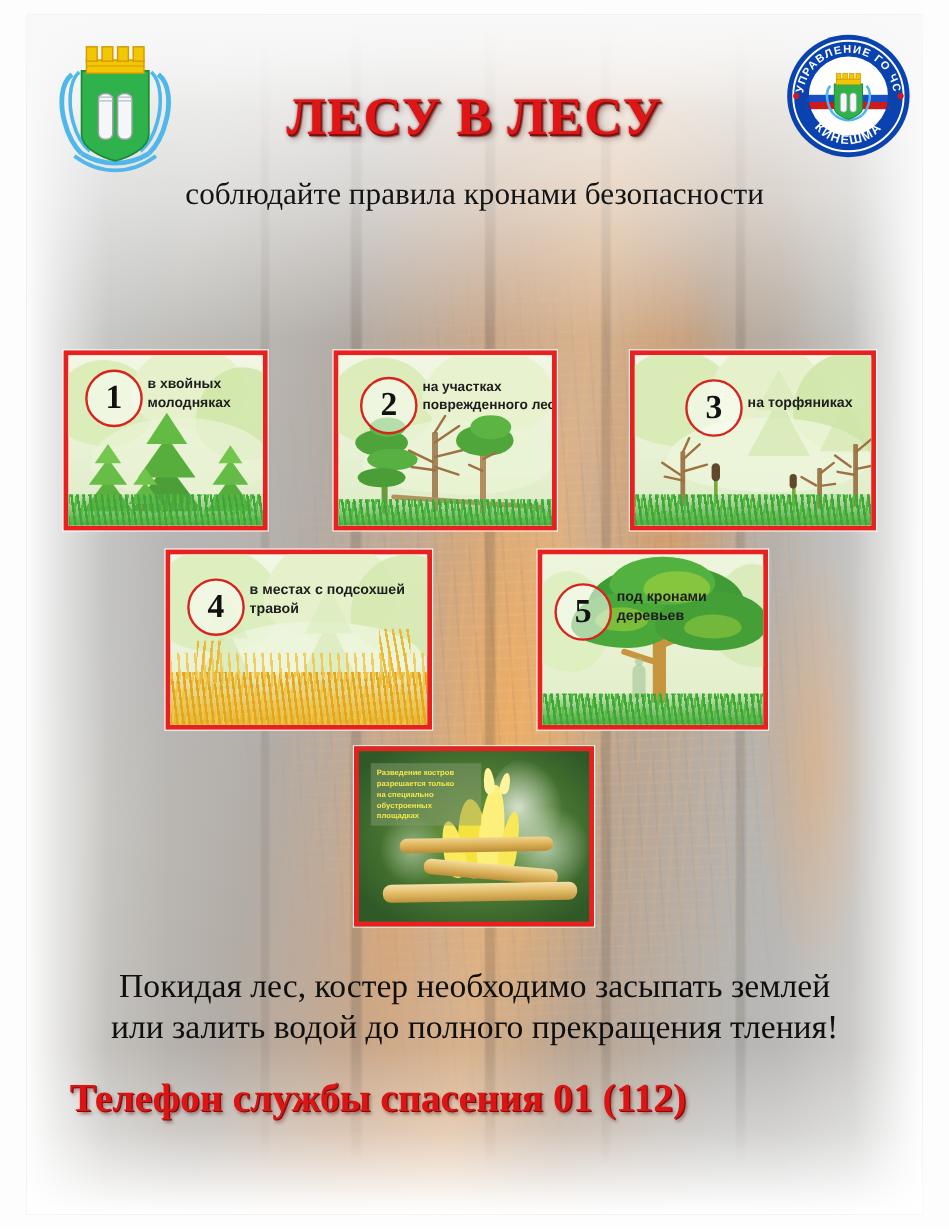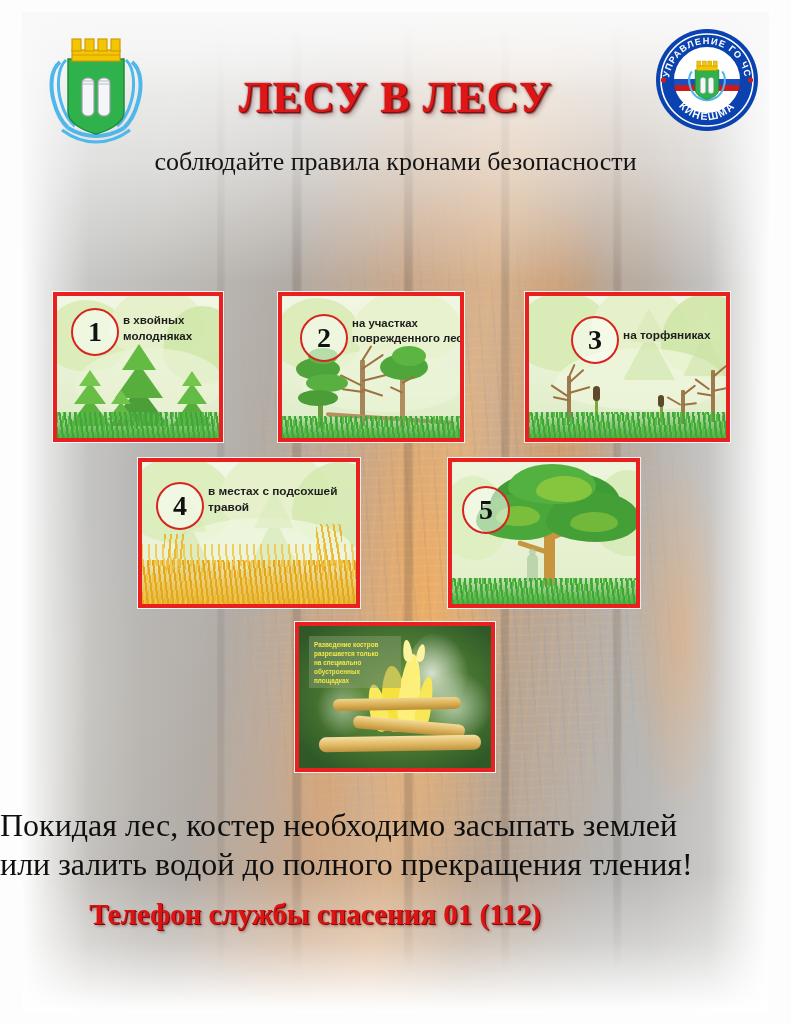--- a/index.html
+++ b/index.html
@@ -144,27 +144,27 @@
   .fir i{
     position:absolute;left:50%;transform:translateX(-50%);
     width:0;height:0;border-left:var(--w) solid transparent;border-right:var(--w) solid transparent;
     border-bottom:var(--h) solid var(--c);
   }
   .trunk{position:absolute;background:#9a6b34;border-radius:1px;}
   .branch{position:absolute;background:#9d7140;transform-origin:left center;border-radius:2px;}
 
   
   .outro{
-    position:absolute;left:0;top:806px;width:791px;
-    font-family:"Liberation Serif", serif;font-size:32px;color:#0f0f0f;line-height:1.22;
+    position:absolute;left:0;top:806px;width:791px;text-align:center;
+    font-family:"Liberation Serif", serif;font-size:28px;color:#0f0f0f;line-height:1.22;
   }
   .outro div{white-space:nowrap;}
   .phone{
     position:absolute;left:0;top:898px;width:630px;text-align:center;
-    font-family:"Liberation Serif", serif;font-weight:bold;font-size:29px;color:#dc1414;
+    font-family:"Liberation Serif", serif;font-weight:bold;font-size:33px;color:#dc1414;
     text-shadow:1px 1px 0 #7d0d0d, 2px 2px 3px rgba(90,10,10,.5);
   }
 </style>
 </head>
 <body>
 
 <div id="poster">
 
   <div class="bg-photo">
     <div class="bg-l1"></div>
@@ -423,20 +423,24 @@
       <div class="blob" style="left:56px;top:2px;width:88px;height:40px;background:#53b23f;"></div>
       <div class="blob" style="left:84px;top:14px;width:56px;height:26px;background:#8cc63e;opacity:.9;"></div>
       <div class="blob" style="left:44px;top:44px;width:44px;height:20px;background:#8cc63e;opacity:.75;"></div>
       <div class="blob" style="left:118px;top:50px;width:48px;height:20px;background:#7ebe3c;opacity:.8;"></div>
 
       <div style="position:absolute;left:75px;top:92px;width:11px;height:28px;background:#9dc091;opacity:.55;border-radius:5px 5px 0 0;"></div>
       <div style="position:absolute;left:77px;top:86px;width:7px;height:7px;background:#9dc091;opacity:.55;border-radius:50%;"></div>
       <div class="grass grass-green" style="height:26px;"></div>
     </div>
     <div class="badge" style="left:10px;top:24px;width:44px;height:44px;font-size:28px;">5</div>
+    <div class="cap" style="left:62px;top:28px;width:120px;font-size:11.8px;">
+      <div>под кронами</div>
+      <div>деревьев</div>
+    </div>
   </div>
 
   <div class="card" style="left:295px;top:622px;width:200px;height:150px;background:#3e6b34;">
     <div class="scene">
       <div style="position:absolute;inset:0;background:
             radial-gradient(ellipse 120px 90px at 52% 48%, #6f9a3f 0%, #4d7a33 55%, #2f5a28 100%);"></div>
 
       <div style="position:absolute;left:108px;top:6px;width:62px;height:82px;border-radius:50%;
                   background:radial-gradient(ellipse at 40% 50%, rgba(255,255,255,.75), rgba(255,255,255,0) 70%);"></div>
       <div style="position:absolute;left:126px;top:46px;width:66px;height:70px;border-radius:50%;

